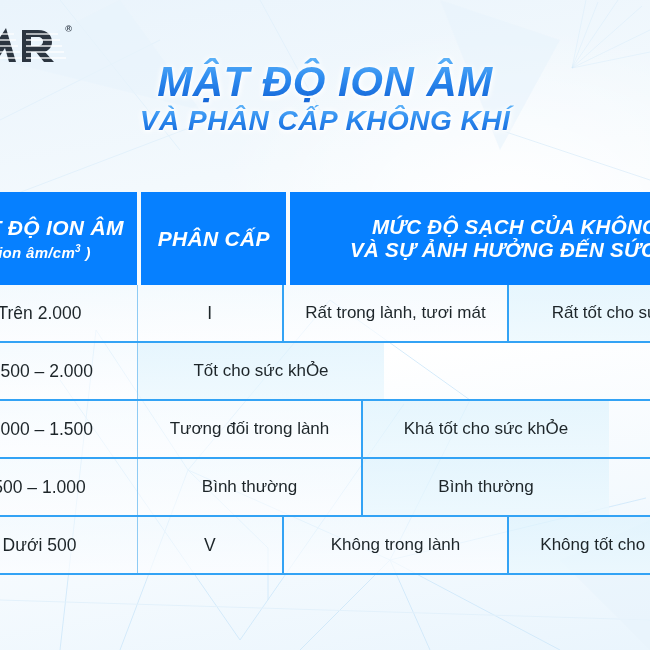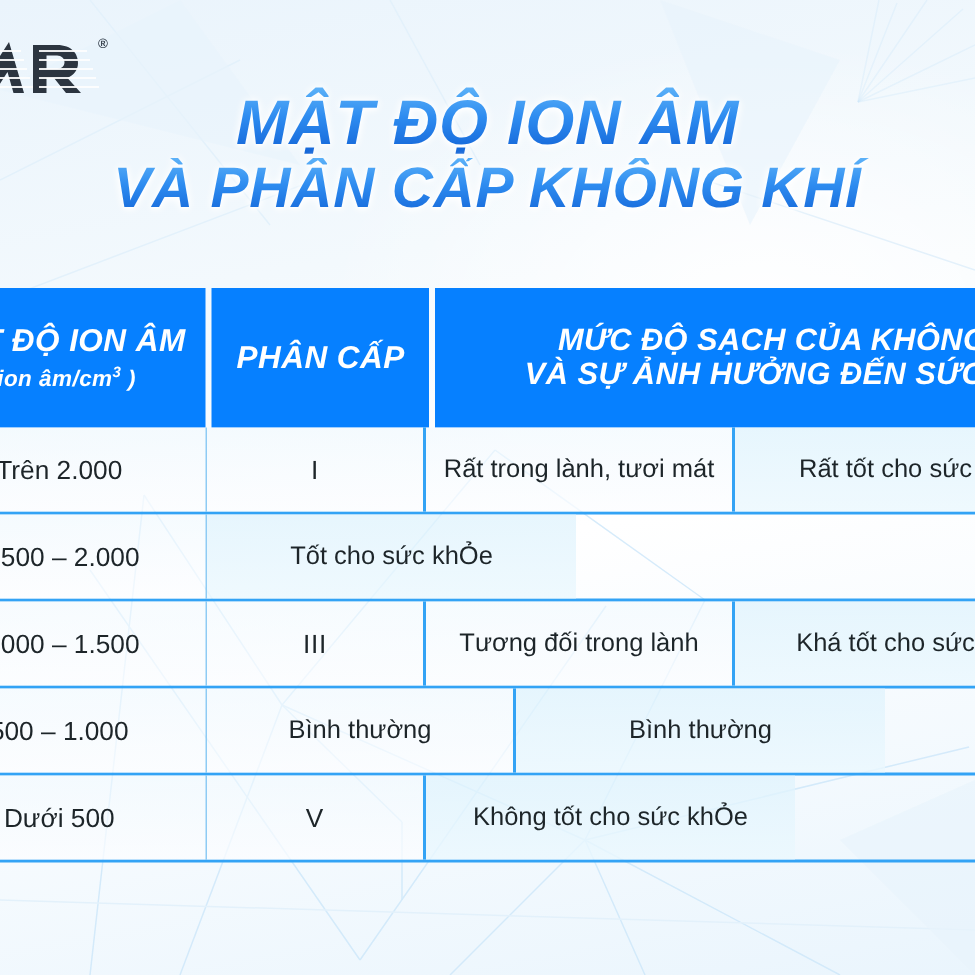--- a/index.html
+++ b/index.html
@@ -43,21 +43,21 @@
     line-height: 1.13;
     background: linear-gradient(180deg, #5db2f8 0%, #2e8cf0 42%, #1060d4 100%);
     -webkit-background-clip: text;
     background-clip: text;
     color: transparent;
     -webkit-text-fill-color: transparent;
     filter: drop-shadow(0 0 3px rgba(255,255,255,0.95)) drop-shadow(0 1px 1px rgba(255,255,255,0.9));
     white-space: nowrap;
   }
   .title-line.l1 { font-size: 42px; }
-  .title-line.l2 { font-size: 38px; }
+  .title-line.l2 { font-size: 28px; }
 
   
   .table {
     position: absolute;
     left: -58px;
     top: 192px;
     width: 840px;
   }
   .thead {
     display: flex;
@@ -99,21 +99,21 @@
     font-size: 17px;
     color: #1d2529;
     padding: 0 8px;
     text-align: center;
     border-right: 2px solid #33a3f5;
     background: linear-gradient(180deg, rgba(240,249,254,0.55), rgba(252,253,255,0.75));
     white-space: nowrap;
   }
   .td.c1 { width: 196px; border-right-width: 1px; border-right-color: #8ecbf4; }
   .td.c2 { width: 146px; }
-  .td.c3 { width: 206px; }
+  .td.c3 { width: 225px; }
   .td.c4 { width: 246px; border-right: 0; background: linear-gradient(180deg, rgba(223,243,253,0.75), rgba(235,248,254,0.8)); }
   .td.c1, .td.c2 { font-size: 17.5px; }
   .td.c2 { letter-spacing: 0.5px; }
 </style>
 </head>
 <body>
 
 <div id="page">
 
   <svg class="bg-deco" viewBox="0 0 650 650" preserveAspectRatio="none">
@@ -212,30 +212,30 @@
         <div class="td c2">I</div>
         <div class="td c3">Rất trong lành, tươi mát</div>
         <div class="td c4">Rất tốt cho sức khỎe</div>
       </div>
       <div class="trow">
         <div class="td c1">1.500 – 2.000</div>
         <div class="td c4">Tốt cho sức khỎe</div>
       </div>
       <div class="trow">
         <div class="td c1">1.000 – 1.500</div>
-        <div class="td c2">III</div>
         <div class="td c3">Tương đối trong lành</div>
         <div class="td c4">Khá tốt cho sức khỎe</div>
       </div>
       <div class="trow">
         <div class="td c1">500 – 1.000</div>
         <div class="td c3">Bình thường</div>
         <div class="td c4">Bình thường</div>
       </div>
       <div class="trow">
         <div class="td c1">Dưới 500</div>
         <div class="td c2">V</div>
+        <div class="td c3">Không trong lành</div>
         <div class="td c4">Không tốt cho sức khỎe</div>
       </div>
     </div>
 
   </div>
 </div>
 
 </body></html>

